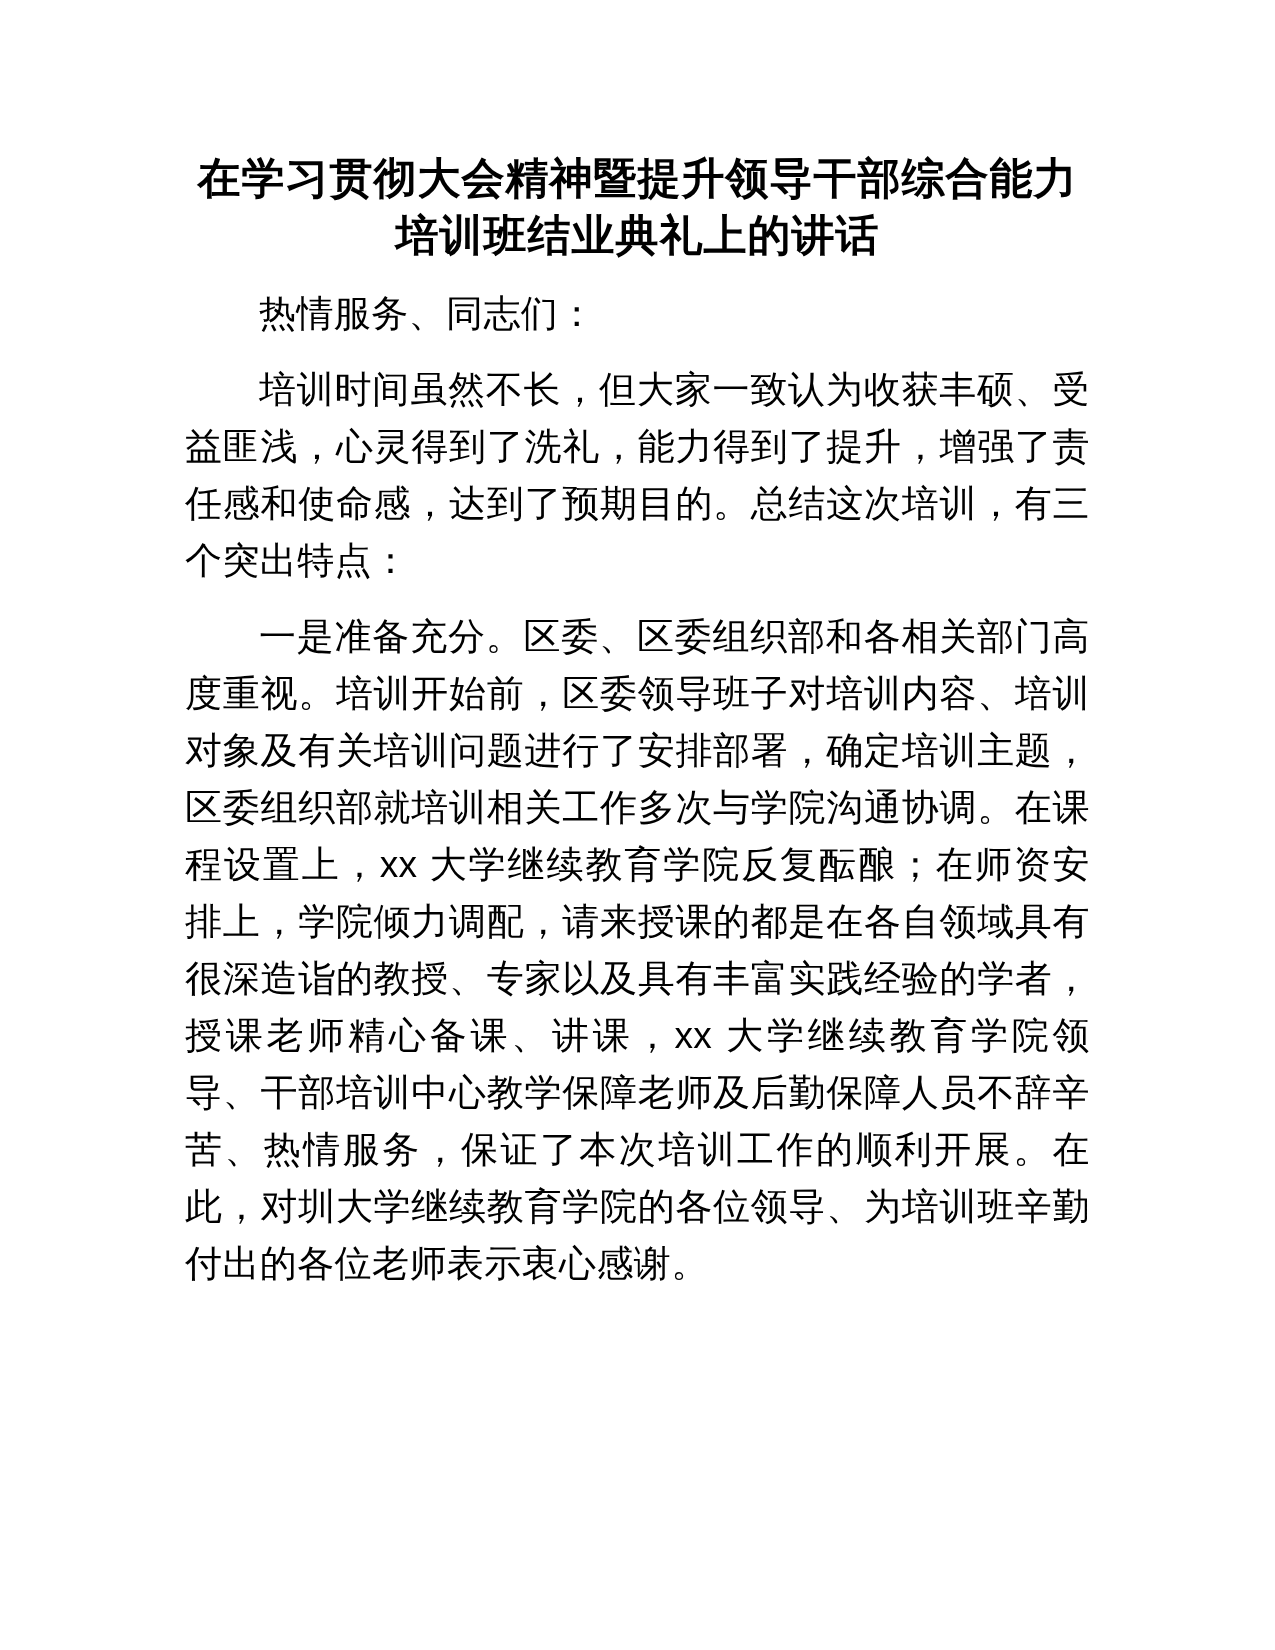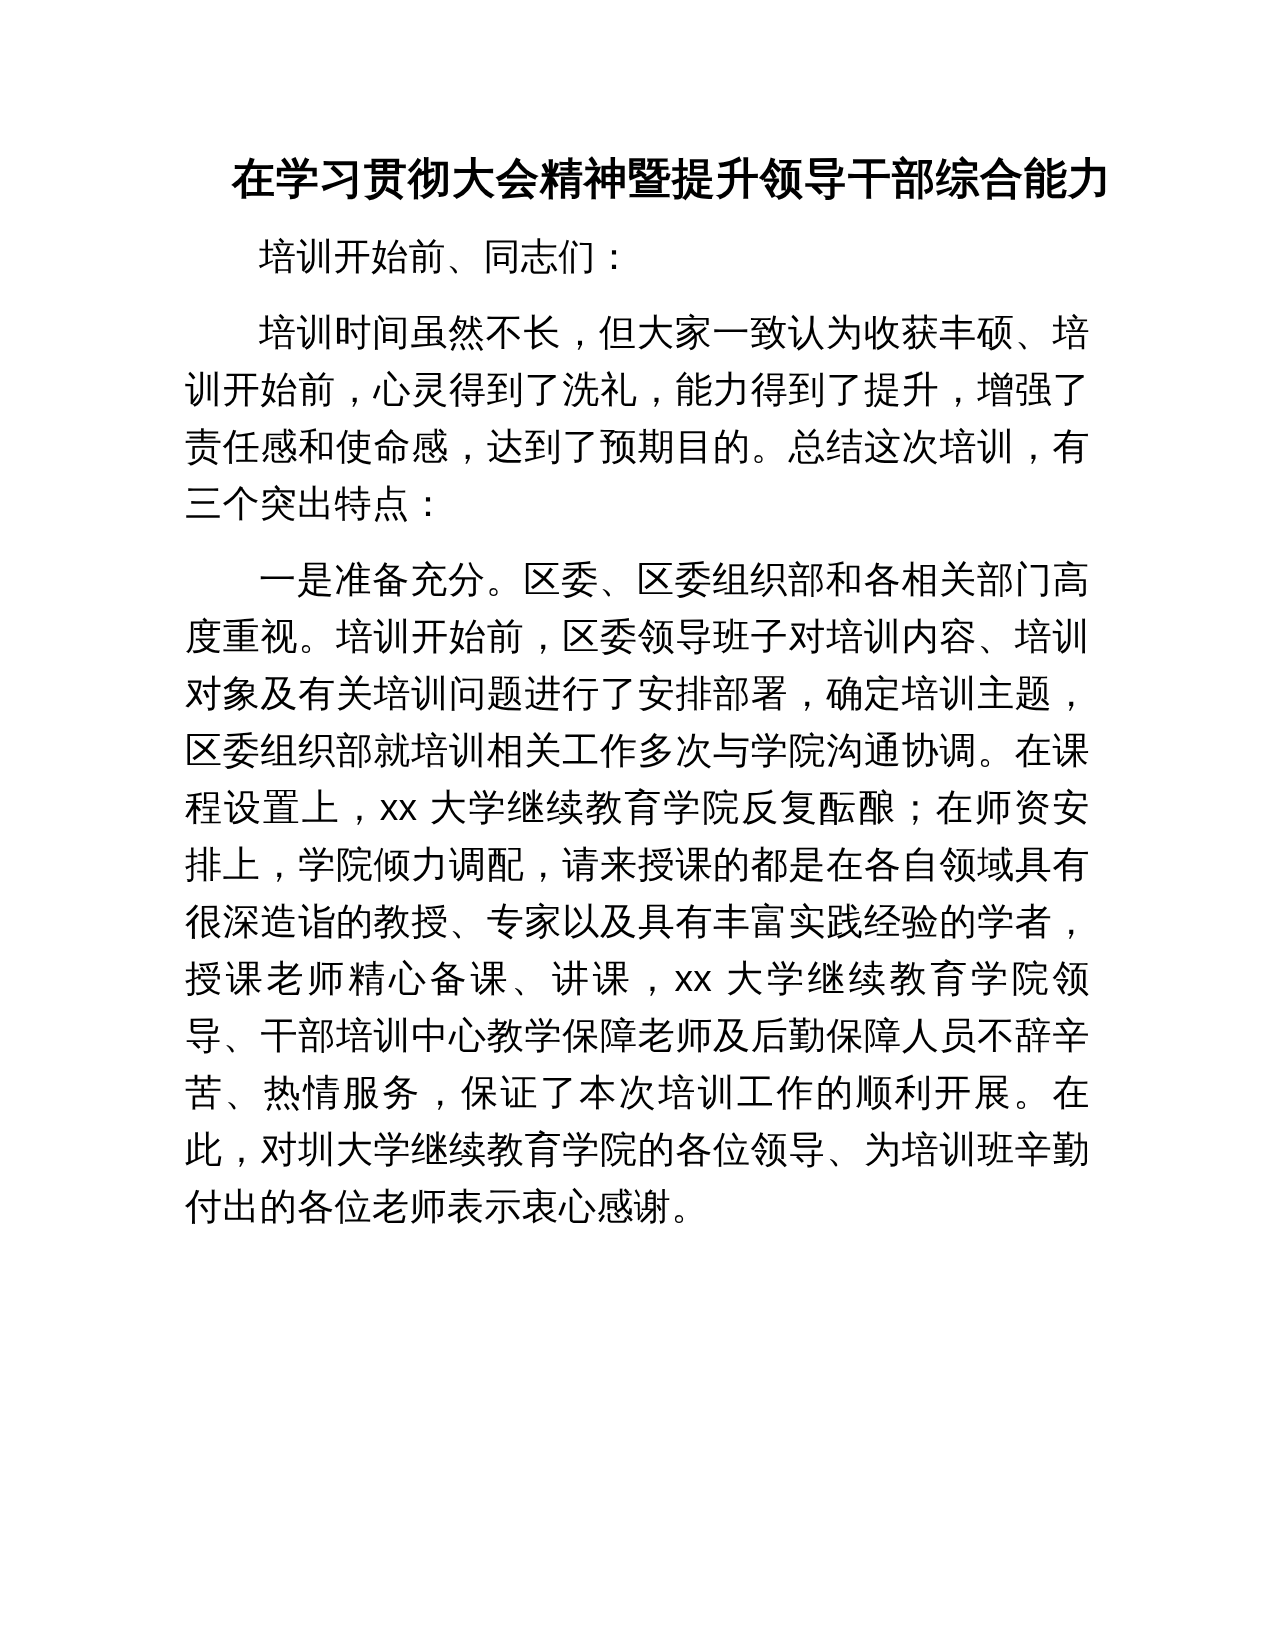--- a/index.html
+++ b/index.html
@@ -27,21 +27,20 @@
     font-size: 43px;
     line-height: 57px;
     text-align: center;
     letter-spacing: 1px;
     margin: 0 -22px 21px -22px;
     color: #000000;
   }
   .doc-title .title-line {
     display: block;
     white-space: nowrap;
-    text-align: right;
   }
   .para {
     font-size: 37px;
     line-height: 57px;
     letter-spacing: 0.4px;
     margin: 0 0 19px 0;
     text-align: justify;
     text-indent: 2em;
     color: #000000;
   }
@@ -49,18 +48,19 @@
     margin-bottom: 0;
   }
 </style>
 </head>
 <body>
 
 <div class="page">
   <div class="content">
     <h1 class="doc-title">
       <span class="title-line">在学习贯彻大会精神暨提升领导干部综合能力</span>
+      <span class="title-line">培训班结业典礼上的讲话</span>
     </h1>
-    <p class="para">培训开始前、同志们：</p>
-    <p class="para">培训时间虽然不长，但大家一致认为收获丰硕、培训开始前，心灵得到了洗礼，能力得到了提升，增强了责任感和使命感，达到了预期目的。总结这次培训，有三个突出特点：</p>
+    <p class="para">热情服务、同志们：</p>
+    <p class="para">培训时间虽然不长，但大家一致认为收获丰硕、受益匪浅，心灵得到了洗礼，能力得到了提升，增强了责任感和使命感，达到了预期目的。总结这次培训，有三个突出特点：</p>
     <p class="para">一是准备充分。区委、区委组织部和各相关部门高度重视。培训开始前，区委领导班子对培训内容、培训对象及有关培训问题进行了安排部署，确定培训主题，区委组织部就培训相关工作多次与学院沟通协调。在课程设置上，xx 大学继续教育学院反复酝酿；在师资安排上，学院倾力调配，请来授课的都是在各自领域具有很深造诣的教授、专家以及具有丰富实践经验的学者，授课老师精心备课、讲课，xx 大学继续教育学院领导、干部培训中心教学保障老师及后勤保障人员不辞辛苦、热情服务，保证了本次培训工作的顺利开展。在此，对圳大学继续教育学院的各位领导、为培训班辛勤付出的各位老师表示衷心感谢。</p>
   </div>
 </div>
 
 </body></html>

